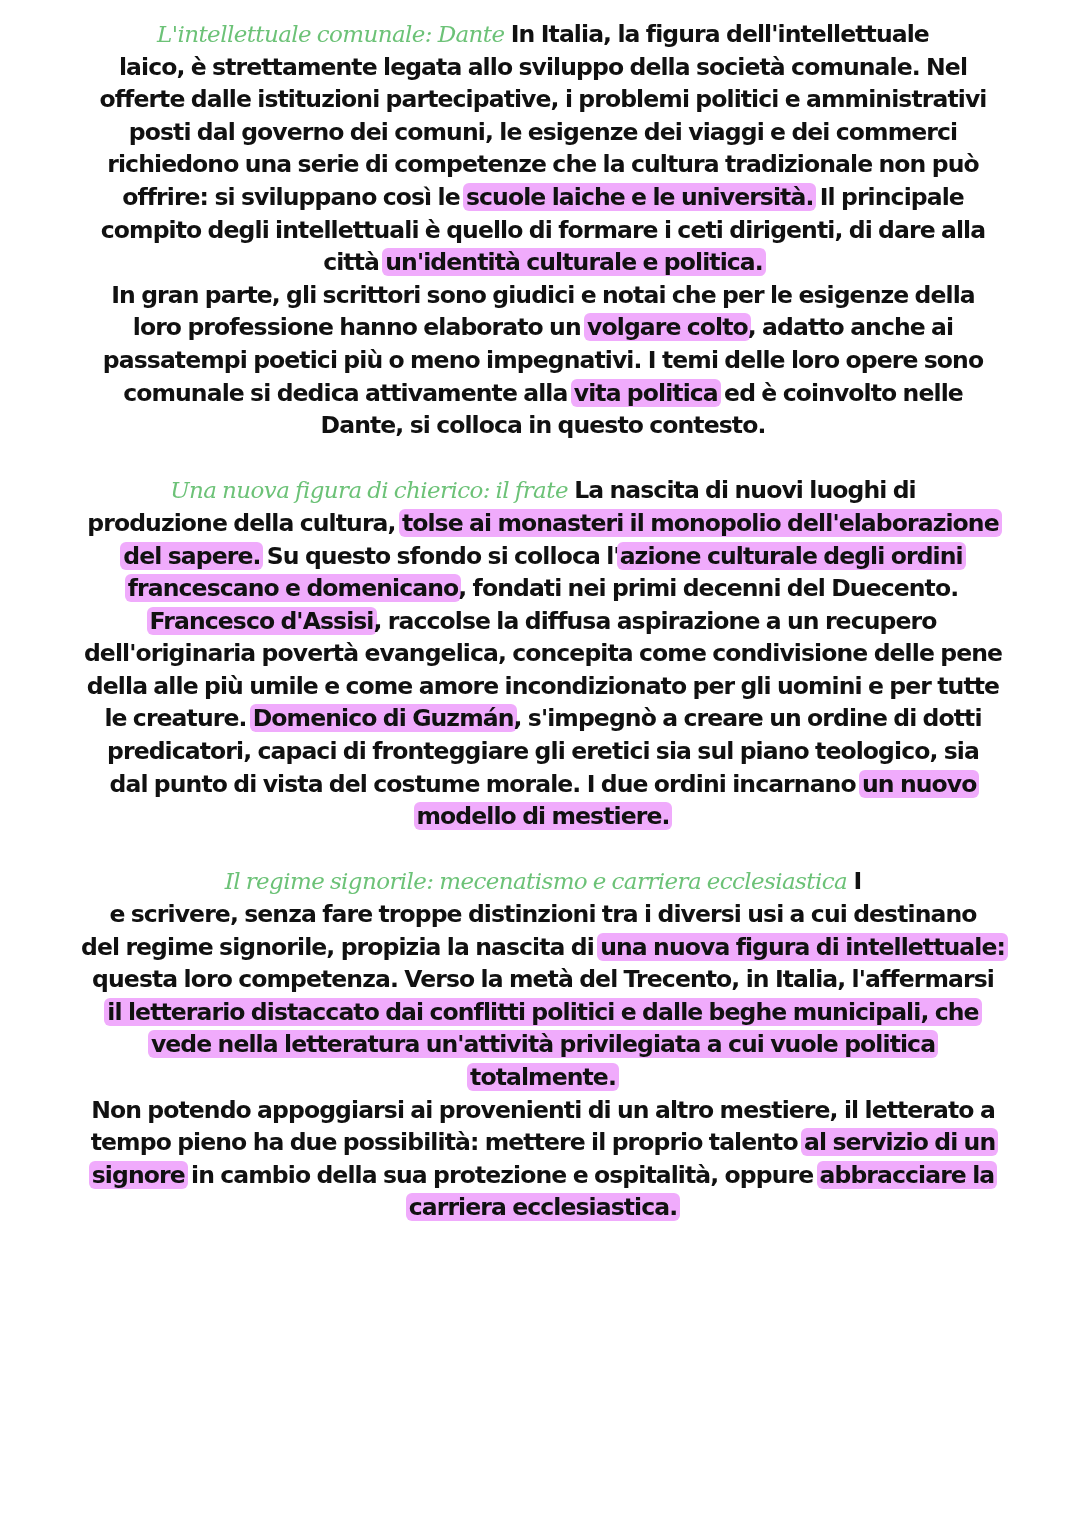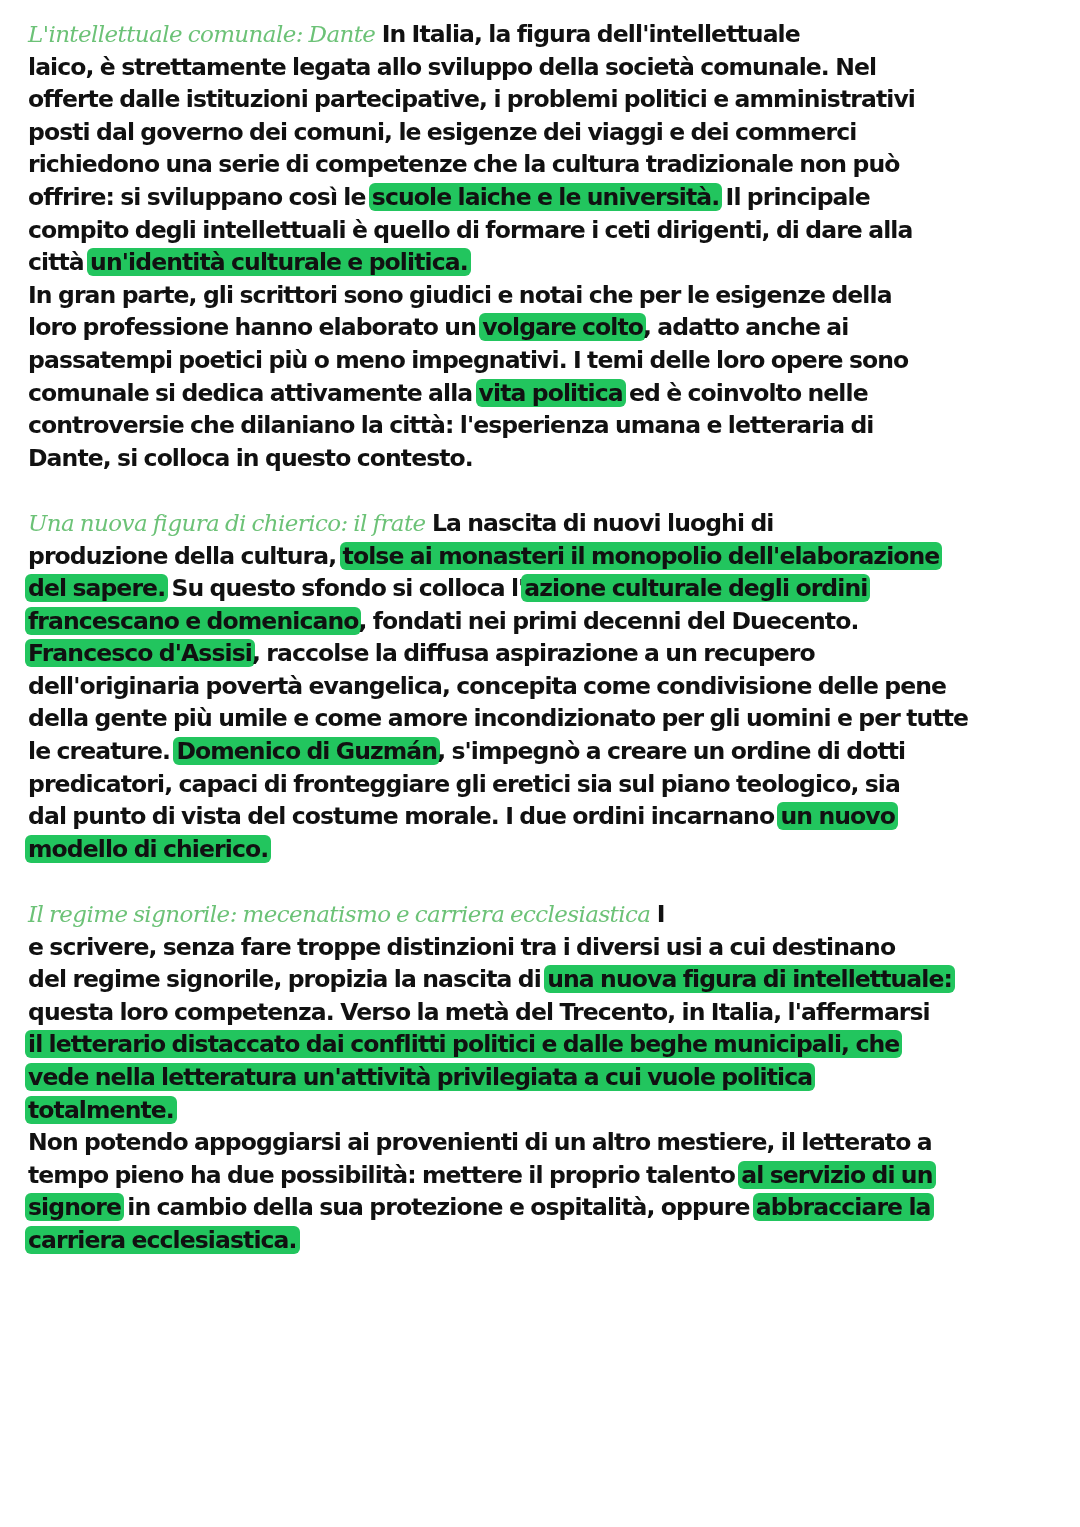--- a/index.html
+++ b/index.html
@@ -6,33 +6,34 @@
     body { width: 1080px; height: 1527px; overflow: hidden; position: relative; }
     .page {
       position: absolute; left: 28px; top: 18px; width: 1030px;
       font-family: "DejaVu Sans", sans-serif;
       font-size: 23.5px;
       line-height: 32.6px;
       color: #111111;
       font-weight: bold;
       letter-spacing: -0.9px;
       word-spacing: -1px;
+      text-align: center;
     }
     .line { white-space: nowrap; height: 32.6px; }
     .para-gap { height: 32.6px; }
     .heading {
       font-family: "DejaVu Serif", serif;
       font-style: italic;
       font-weight: normal;
       color: #6cc277;
       letter-spacing: -0.6px;
       font-size: 23px;
     }
     .hl {
-      background: #22c55e;
+      background: #f0abfc;
       border-radius: 6px;
       padding: 0 3px;
       margin: 0 -3px;
       box-decoration-break: clone;
       -webkit-box-decoration-break: clone;
     }
   </style>
 </head>
 <body>
 
@@ -43,36 +44,35 @@
       <div class="line"><span>offerte dalle istituzioni partecipative, i problemi politici e amministrativi</span></div>
       <div class="line"><span>posti dal governo dei comuni, le esigenze dei viaggi e dei commerci</span></div>
       <div class="line"><span>richiedono una serie di competenze che la cultura tradizionale non può</span></div>
       <div class="line"><span>offrire: si sviluppano così le </span><span class="hl">scuole laiche e le università.</span><span> Il principale</span></div>
       <div class="line"><span>compito degli intellettuali è quello di formare i ceti dirigenti, di dare alla</span></div>
       <div class="line"><span>città </span><span class="hl">un'identità culturale e politica.</span></div>
       <div class="line"><span>In gran parte, gli scrittori sono giudici e notai che per le esigenze della</span></div>
       <div class="line"><span>loro professione hanno elaborato un </span><span class="hl">volgare colto</span><span>, adatto  anche ai</span></div>
       <div class="line"><span>passatempi poetici più o meno impegnativi. I temi delle loro opere sono</span></div>
       <div class="line"><span>comunale si dedica attivamente alla </span><span class="hl">vita politica</span><span> ed è coinvolto nelle</span></div>
-      <div class="line"><span>controversie che dilaniano la città: l'esperienza umana e letteraria di</span></div>
       <div class="line"><span>Dante, si colloca in questo contesto.</span></div>
     </div>
     <div class="para-gap"></div>
     <div>
       <div class="line"><span class="heading">Una nuova figura di chierico: il frate</span><span> La nascita di nuovi luoghi di</span></div>
       <div class="line"><span>produzione della cultura, </span><span class="hl">tolse ai monasteri il monopolio dell'elaborazione</span></div>
       <div class="line"><span class="hl">del sapere.</span><span> Su questo sfondo si colloca l'</span><span class="hl">azione culturale degli ordini</span></div>
       <div class="line"><span class="hl">francescano e domenicano</span><span>, fondati nei primi decenni del Duecento.</span></div>
       <div class="line"><span class="hl">Francesco d'Assisi</span><span>, raccolse la diffusa aspirazione a un recupero</span></div>
       <div class="line"><span>dell'originaria povertà evangelica, concepita come condivisione delle pene</span></div>
-      <div class="line"><span>della gente più umile e come amore incondizionato per gli uomini e per tutte</span></div>
+      <div class="line"><span>della alle più umile e come amore incondizionato per gli uomini e per tutte</span></div>
       <div class="line"><span>le creature. </span><span class="hl">Domenico di Guzmán</span><span>, s'impegnò a creare un ordine di dotti</span></div>
       <div class="line"><span>predicatori, capaci di fronteggiare gli eretici sia sul piano teologico, sia</span></div>
       <div class="line"><span>dal punto di vista del costume morale. I due ordini incarnano </span><span class="hl">un nuovo</span></div>
-      <div class="line"><span class="hl">modello di chierico.</span></div>
+      <div class="line"><span class="hl">modello di mestiere.</span></div>
     </div>
     <div class="para-gap"></div>
     <div>
       <div class="line"><span class="heading">Il regime signorile: mecenatismo e carriera ecclesiastica</span><span> I</span></div>
       <div class="line"><span>e scrivere, senza fare troppe distinzioni tra i diversi usi a cui destinano</span></div>
       <div class="line"><span>del regime signorile, propizia la nascita di </span><span class="hl">una nuova figura di intellettuale:</span></div>
       <div class="line"><span>questa loro competenza. Verso la metà del Trecento, in Italia, l'affermarsi</span></div>
       <div class="line"><span class="hl">il letterario distaccato dai conflitti politici e dalle beghe municipali, che</span></div>
       <div class="line"><span class="hl">vede nella letteratura un'attività privilegiata a cui vuole politica</span></div>
       <div class="line"><span class="hl">totalmente.</span></div>

